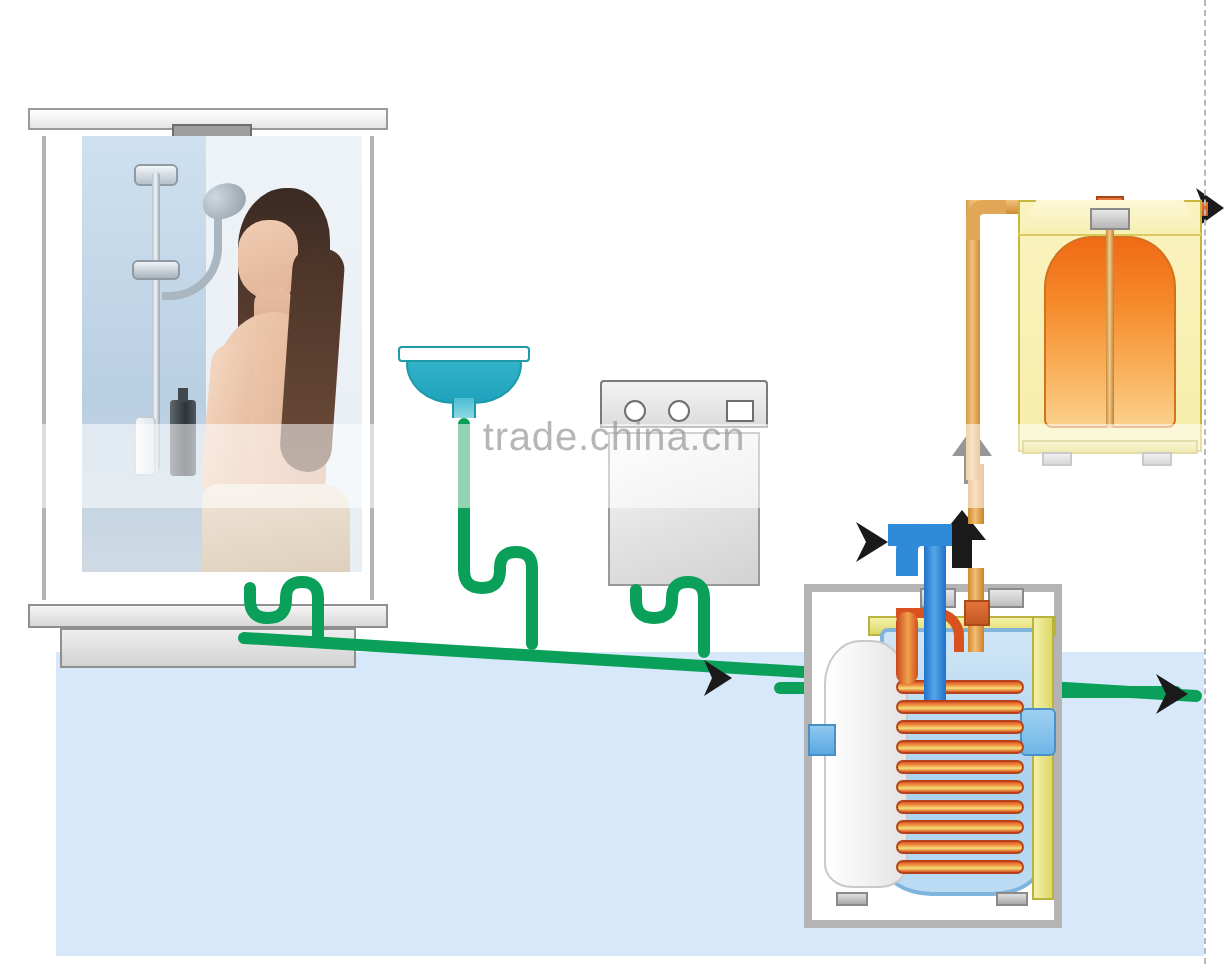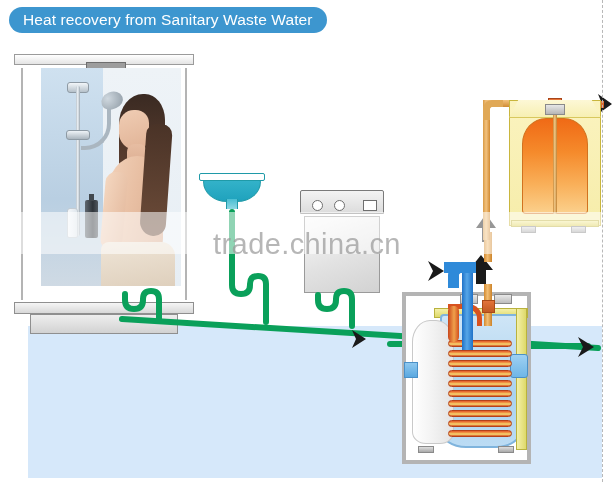--- a/index.html
+++ b/index.html
@@ -38,24 +38,24 @@
     color: #ffffff;
     font-size: 15.5px;
     line-height: 26px;
     white-space: nowrap;
     letter-spacing: 0.1px;
   }
   
   .watermark {
     position: absolute;
     left: 0;
-    top: 228px;
+    top: 208px;
     width: 614px;
     text-align: center;
-    font-size: 29px;
+    font-size: 20px;
     color: #9a9a9a;
     opacity: 0.72;
     letter-spacing: 0.4px;
     pointer-events: none;
     z-index: 60;
   }
   .wm-band {
     position: absolute;
     left: 0;
     top: 212px;
@@ -538,15 +538,14 @@
     <div class="t2-top-fitting"></div>
     <div class="t2-base"></div>
     <div class="t2-foot" style="left:12px;"></div>
     <div class="t2-foot" style="left:62px;"></div>
   </div>
 
   <div class="wm-band"></div>
   <div class="watermark">trade.china.cn</div>
   <div class="edge-dash"></div>
 
-  <div class="title-banner">Heat recovery from Sanitary Waste Water</div>
 
 </div>
 
 </body></html>

